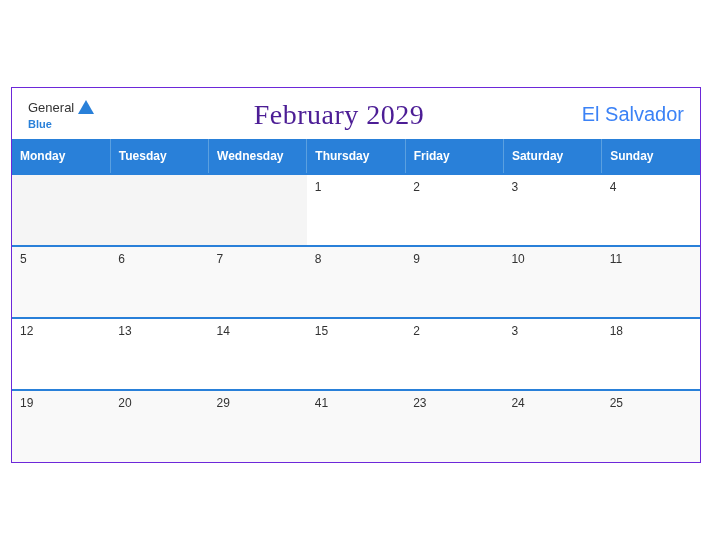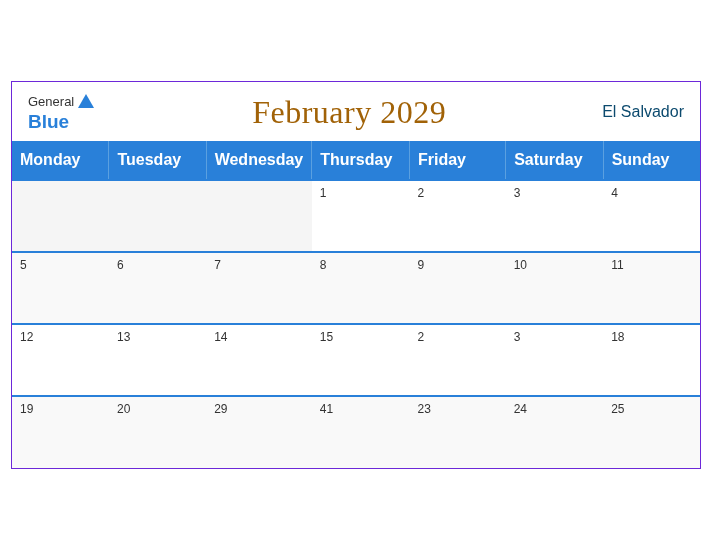--- a/index.html
+++ b/index.html
@@ -28,58 +28,58 @@
       align-items: center;
       gap: 2px;
     }
     .logo-text-general {
       font-size: 13px;
       color: #333;
       font-weight: normal;
       line-height: 1.1;
     }
     .logo-text-blue {
-      font-size: 19px;
+      font-size: 11px;
       color: #2980d9;
       font-weight: bold;
       line-height: 1.1;
     }
     .logo-icon {
       width: 20px;
       height: 20px;
       margin-left: 2px;
     }
     .logo-block {
       display: flex;
       flex-direction: column;
       align-items: flex-start;
     }
     .logo-row {
       display: flex;
       align-items: center;
     }
     .month-title {
-      font-size: 32px;
+      font-size: 28px;
       font-weight: normal;
-      color: #a16207;
+      color: #4c1d95;
       font-family: Georgia, serif;
       letter-spacing: 0.5px;
     }
     .country-label {
-      font-size: 16px;
-      color: #0c4a6e;
+      font-size: 20px;
+      color: #3b82f6;
     }
     .calendar-grid {
       width: 100%;
       border-collapse: collapse;
     }
     .calendar-grid thead tr th {
       background: #2980d9;
       color: #fff;
-      font-size: 16px;
+      font-size: 12px;
       font-weight: bold;
       text-align: left;
       padding: 10px 8px;
       border-right: 1px solid #5aa0e0;
     }
     .calendar-grid thead tr th:last-child {
       border-right: none;
     }
     .calendar-grid tbody tr {
       border-top: 2px solid #2980d9;

